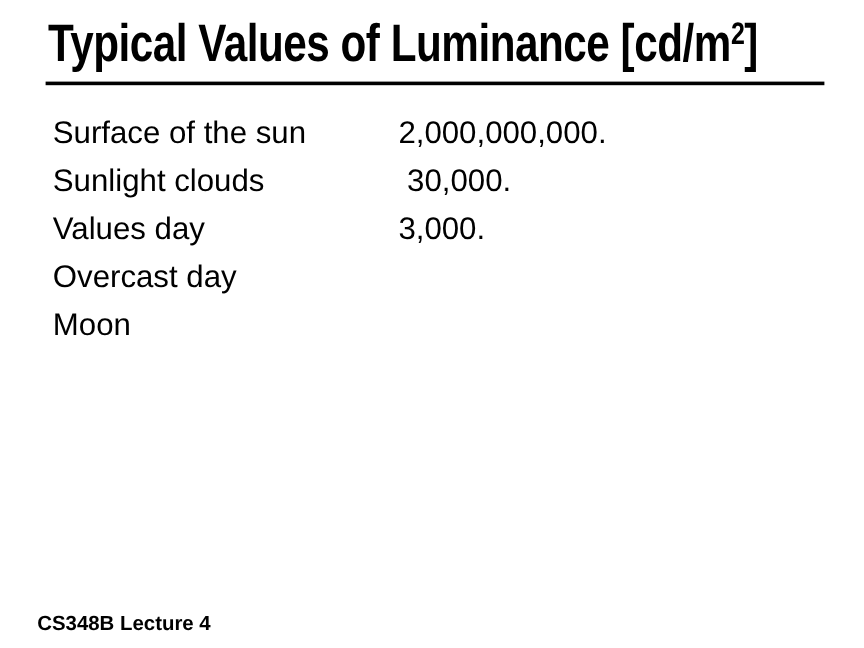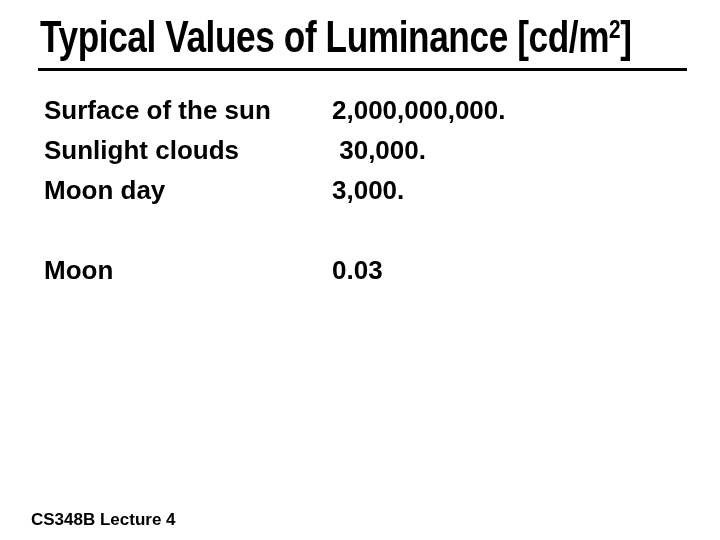--- a/index.html
+++ b/index.html
@@ -40,21 +40,21 @@
   .lum-table {
     position: absolute;
     left: 44px;
     top: 90px;
   }
   .row {
     display: flex;
     height: 40px;
     line-height: 40px;
     font-size: 26px;
-    font-weight: bold;
+    font-weight: normal;
     white-space: nowrap;
   }
   .row .label { width: 288px; }
   .row .value { white-space: pre; }
   .footer-left, .footer-right {
     position: absolute;
     top: 510px;
     font-size: 17px;
     font-weight: bold;
     line-height: 1.2;
@@ -76,26 +76,26 @@
   <div class="lum-table">
     <div class="row">
       <span class="label">Surface of the sun</span>
       <span class="value">2,000,000,000.</span>
     </div>
     <div class="row">
       <span class="label">Sunlight clouds</span>
       <span class="value"> 30,000.</span>
     </div>
     <div class="row">
-      <span class="label">Moon day</span>
+      <span class="label">Values day</span>
       <span class="value">3,000.</span>
     </div>
     <div class="row">
+      <span class="label">Overcast day</span>
     </div>
     <div class="row">
       <span class="label">Moon</span>
-      <span class="value">0.03</span>
     </div>
   </div>
 
   <div class="footer-left">CS348B Lecture 4</div>
 
 </div>
 
 </body></html>

